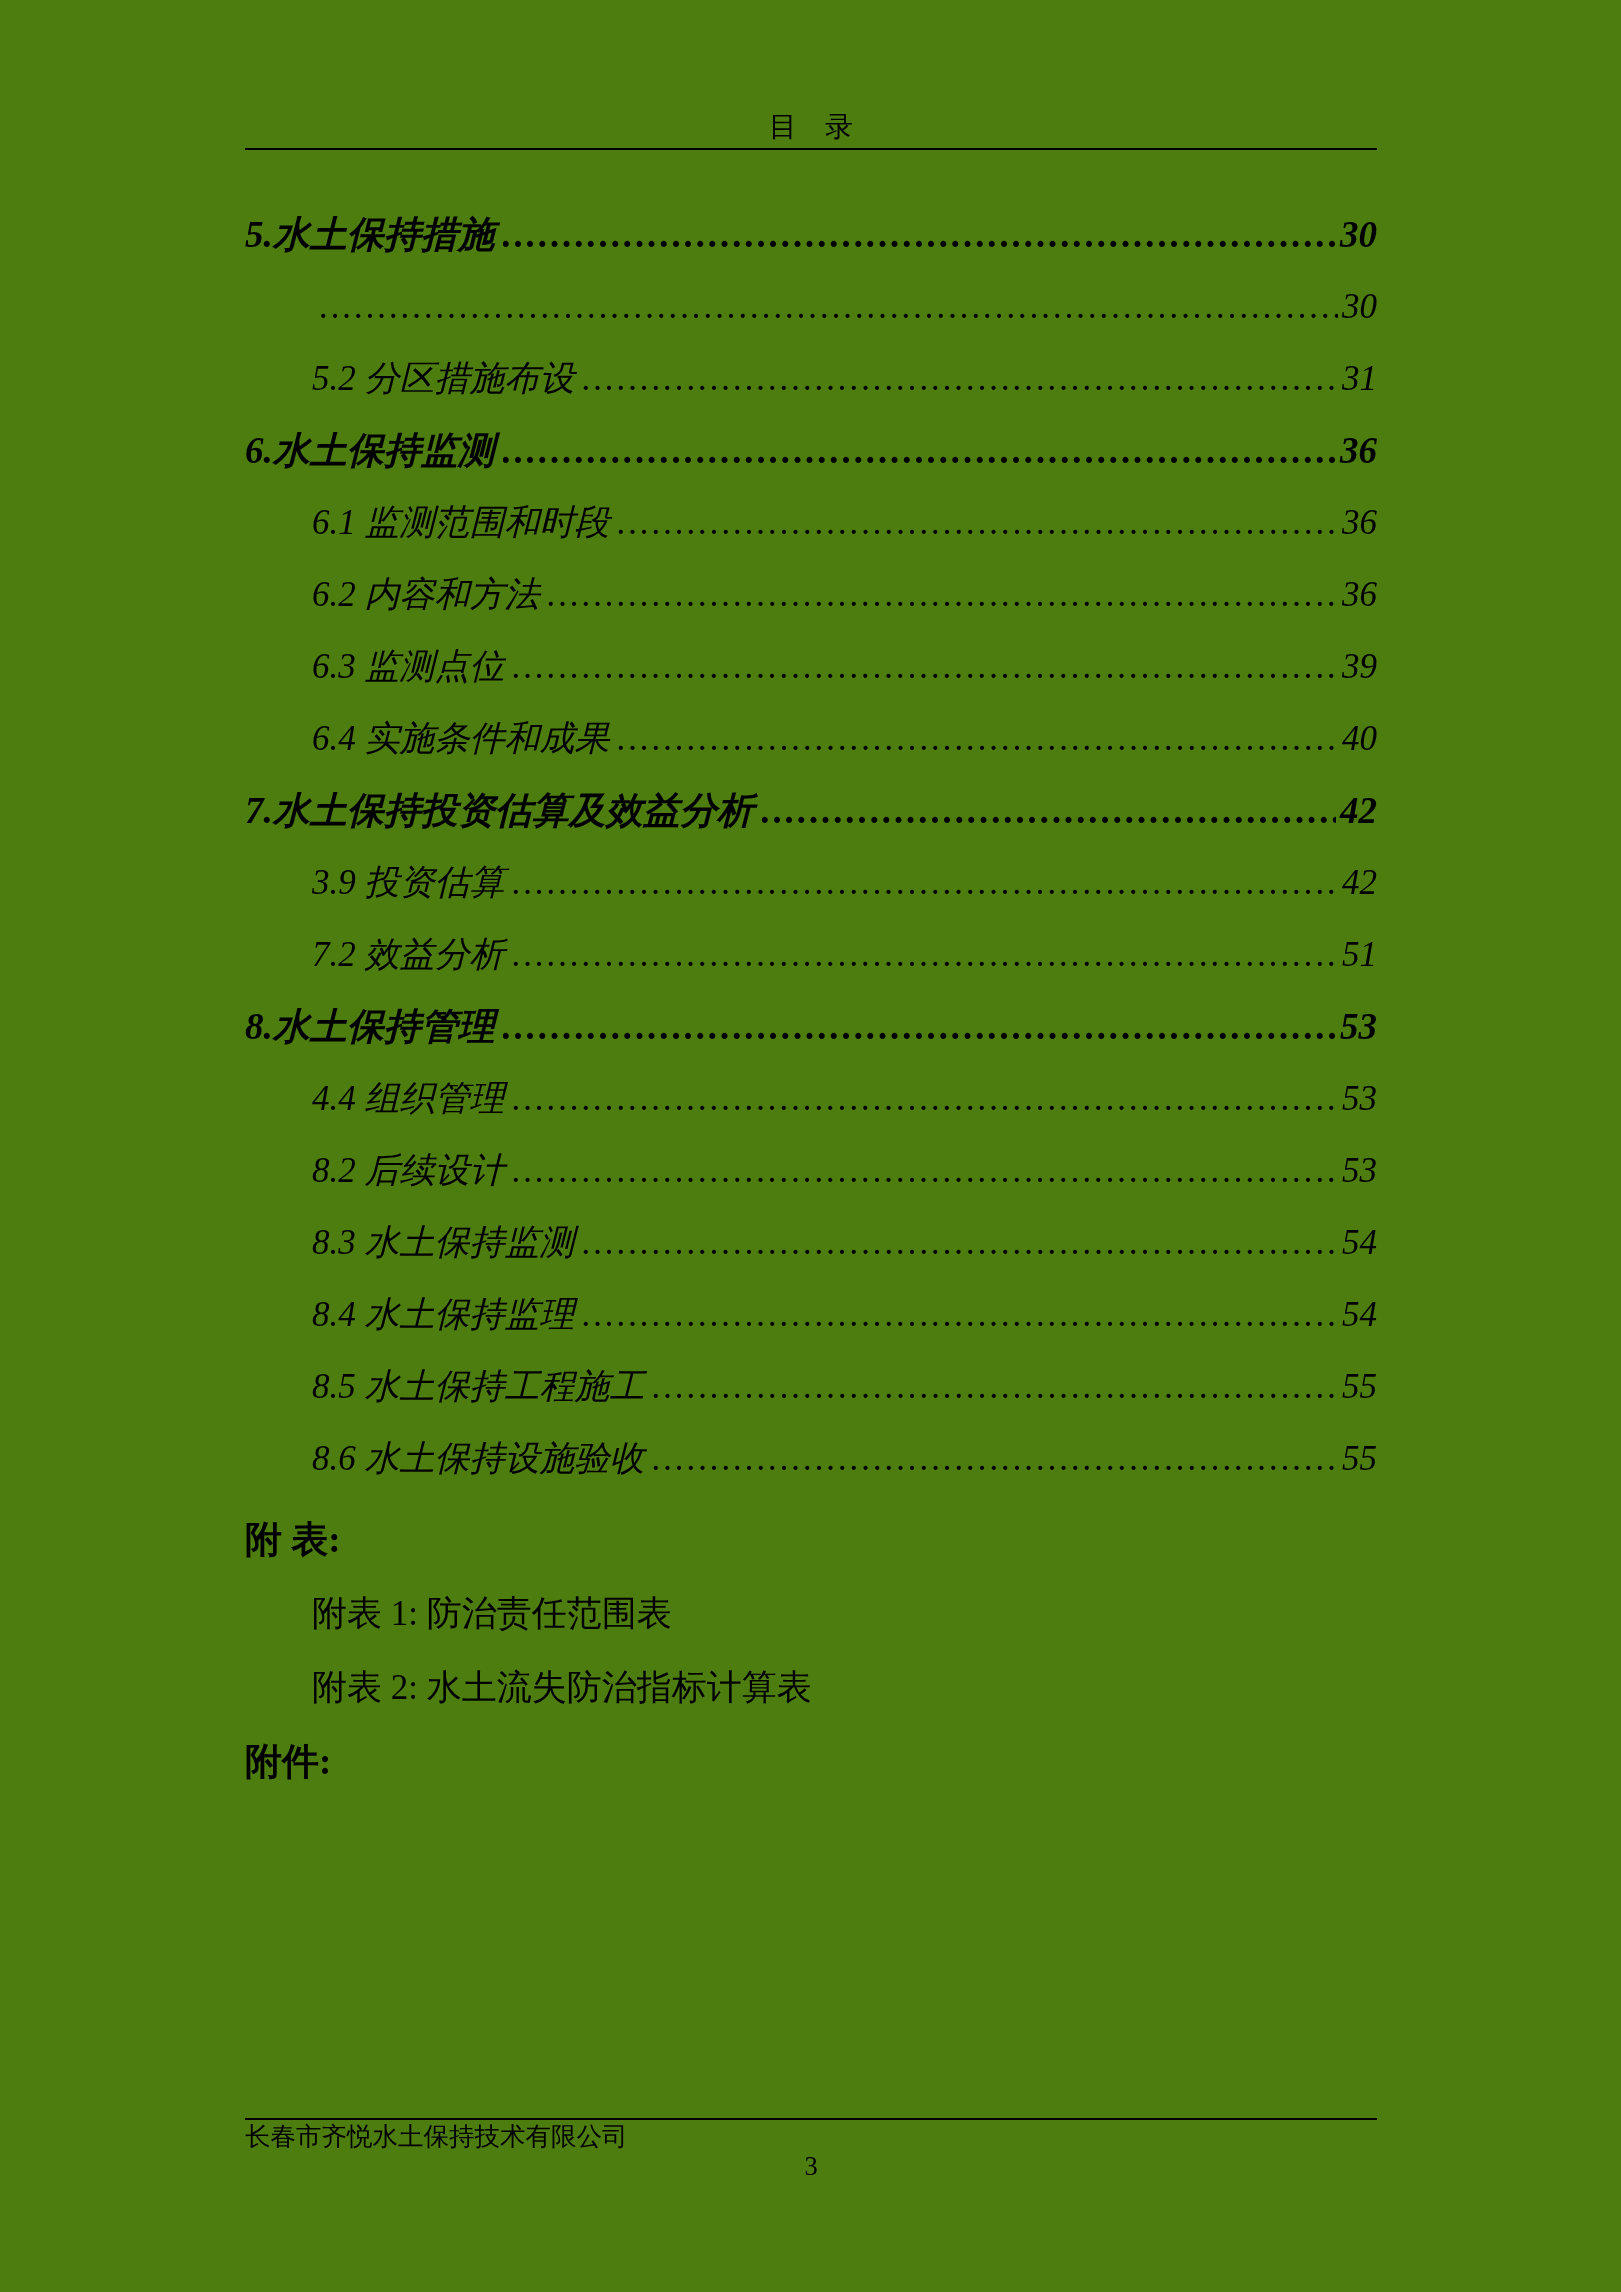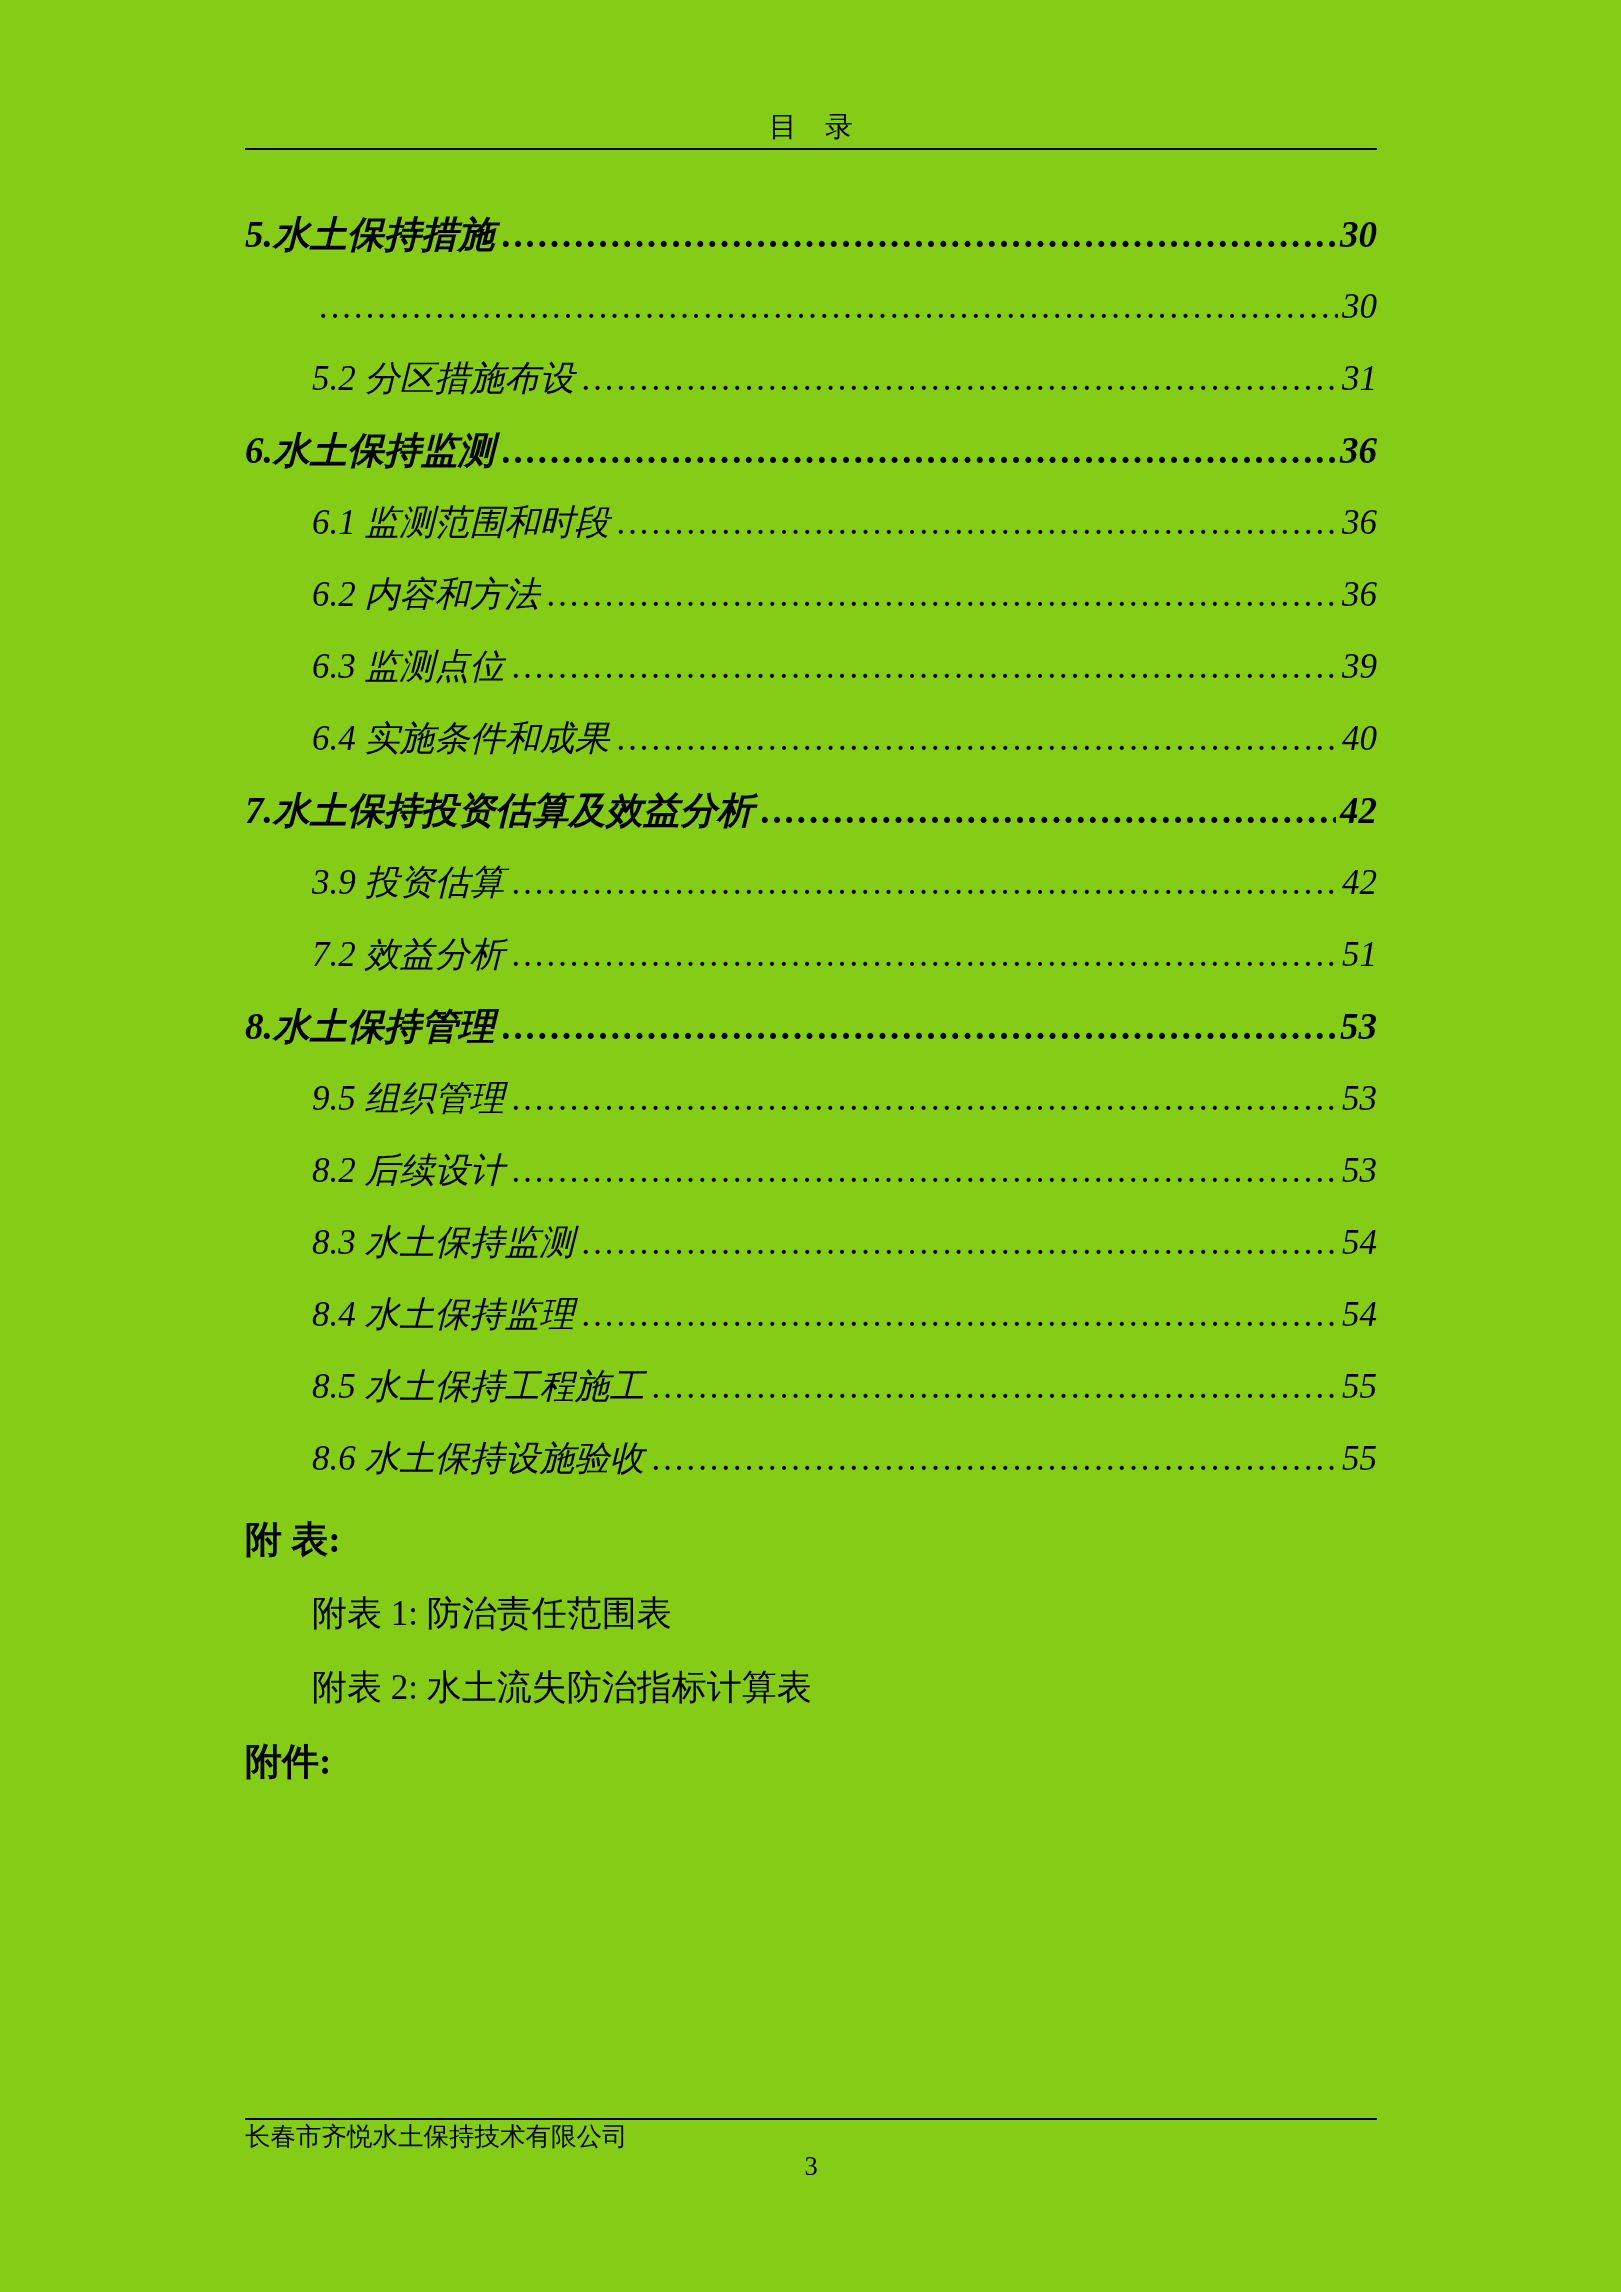--- a/index.html
+++ b/index.html
@@ -1,19 +1,19 @@
 <!DOCTYPE html>
 <html><head>
 <meta charset="utf-8">
 <style>
   html,body{margin:0;padding:0;background:#888;}
   .page{
     position:relative;
     width:1621px;height:2293px;
-    background:#84cc16;
+    background:#4d7c0f;
     color:#000;
     font-family:"Liberation Serif","DejaVu Serif",serif;
     overflow:hidden;
     margin:0 auto;
   }
   
   .header{
     position:absolute;left:245px;top:108px;width:1132px;
     text-align:center;
     font-size:28px;line-height:37px;
@@ -131,21 +131,21 @@
     <span class="pagenum">51</span>
   </div>
 
   <div class="toc-row l1">
     <span class="t">8.水土保持管理</span>
     <span class="leader" aria-hidden="true">........................................................................................................................................................................................................</span>
     <span class="pagenum">53</span>
   </div>
 
   <div class="toc-row l2">
-    <span class="t">9.5 组织管理</span>
+    <span class="t">4.4 组织管理</span>
     <span class="leader" aria-hidden="true">........................................................................................................................................................................................................</span>
     <span class="pagenum">53</span>
   </div>
 
   <div class="toc-row l2">
     <span class="t">8.2 后续设计</span>
     <span class="leader" aria-hidden="true">........................................................................................................................................................................................................</span>
     <span class="pagenum">53</span>
   </div>
 

